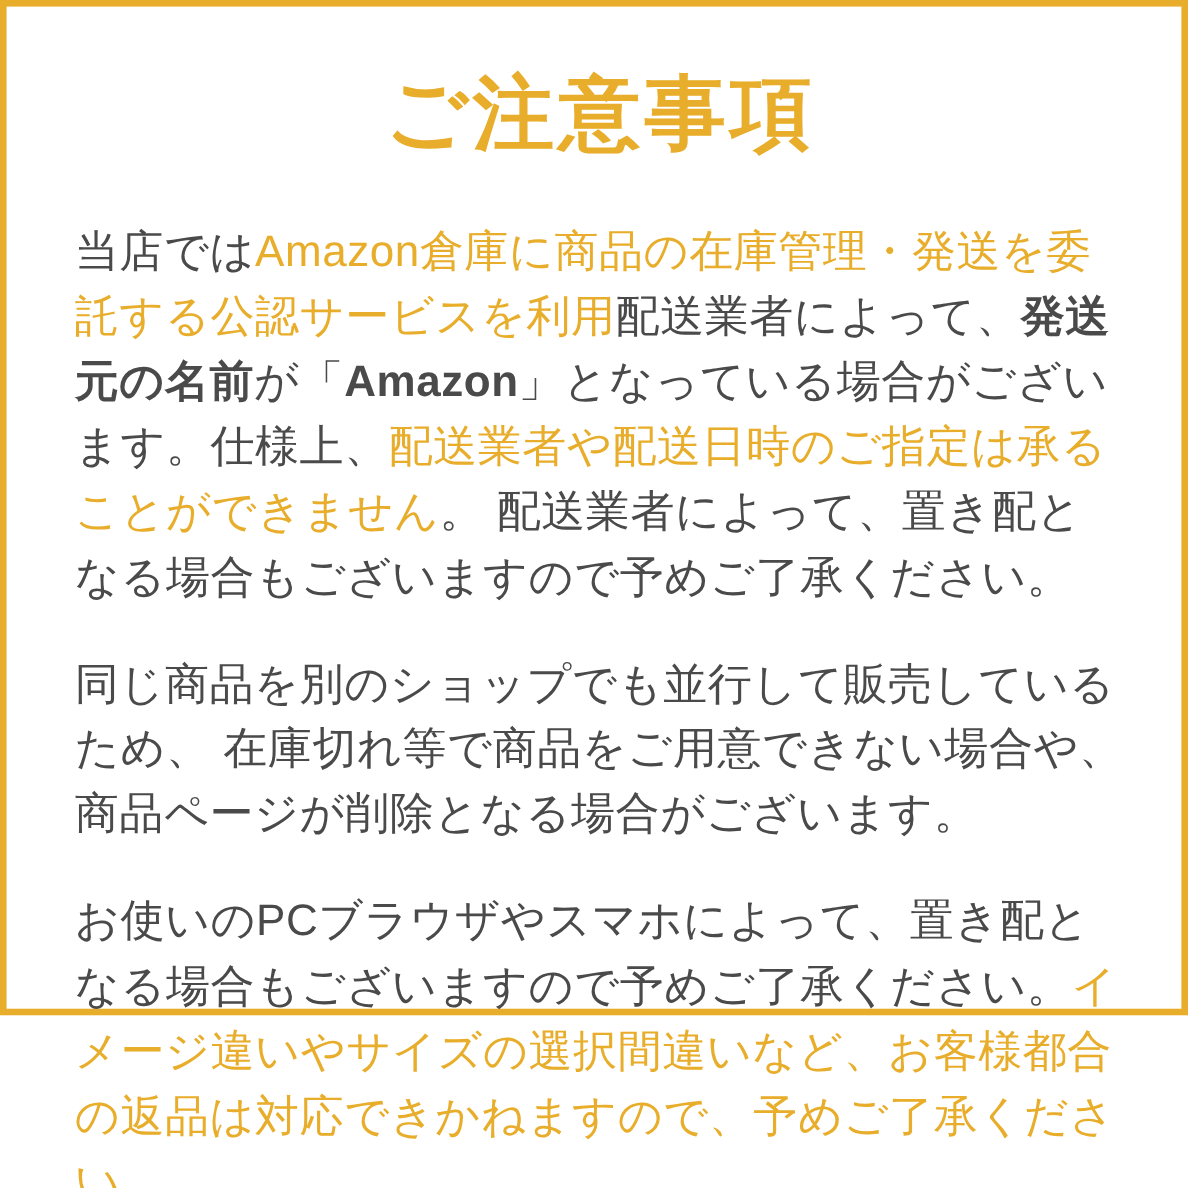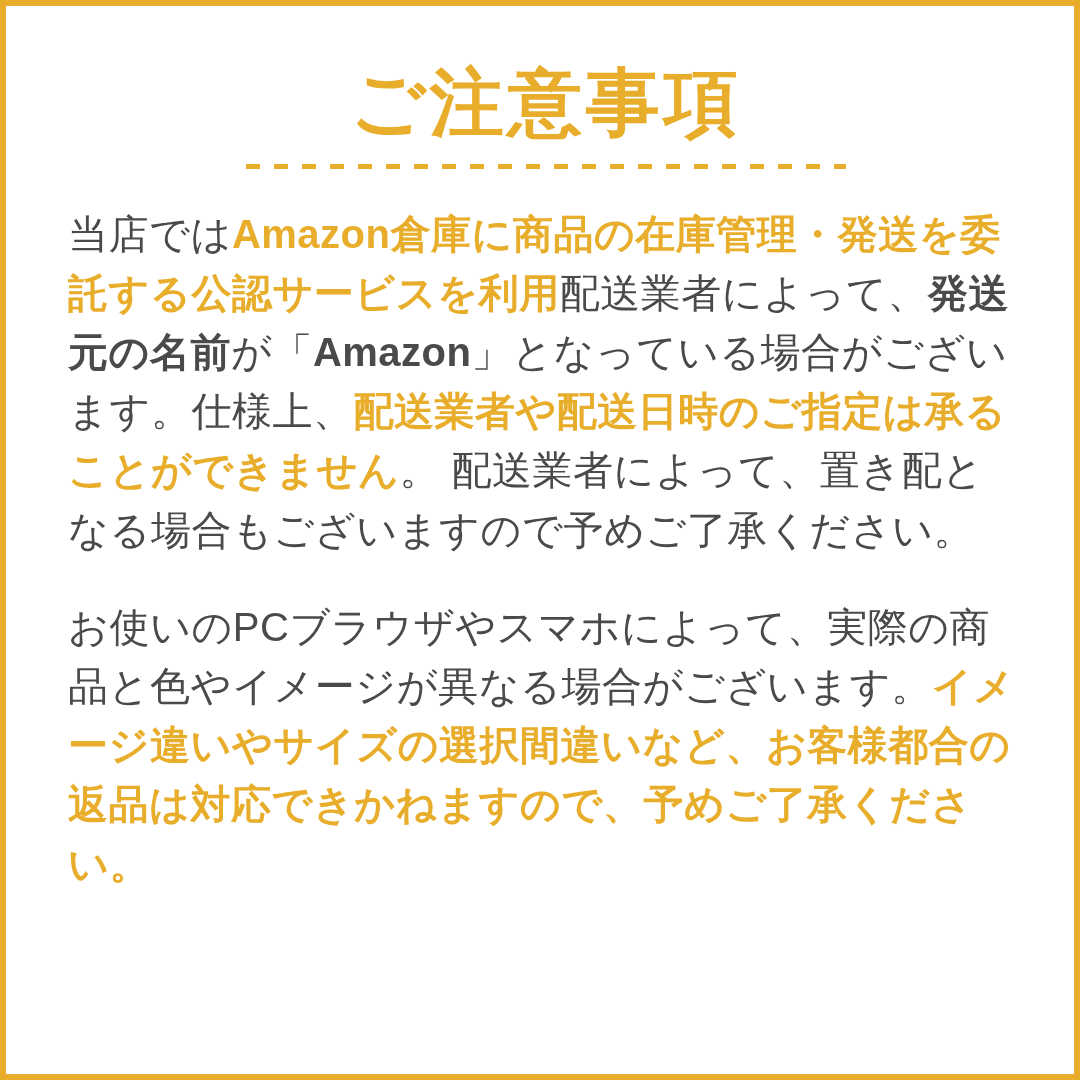--- a/index.html
+++ b/index.html
@@ -9,21 +9,21 @@
   body {
     width: 1080px;
     height: 1080px;
     background: #ffffff;
     font-family: "Liberation Sans", "DejaVu Sans", sans-serif;
     overflow: hidden;
   }
   .page {
     position: relative;
     width: 1080px;
-    height: 1080px;
+    height: 923px;
     box-sizing: border-box;
     background: #ffffff;
     border: 6px solid #e8ad2a;
   }
   .inner {
     position: absolute;
     left: 0;
     top: 0;
     width: 1080px;
     height: 1080px;
@@ -58,21 +58,21 @@
     color: #4a4a4a;
     letter-spacing: 0.5px;
     margin: 0 0 38px 0;
     text-align: left;
   }
   .para:last-child {
     margin-bottom: 0;
   }
   .hl {
     color: #e8ad2a;
-    font-weight: bold;
+    font-weight: normal;
   }
   .bk {
     color: #4a4a4a;
     font-weight: bold;
   }
 </style>
 </head>
 <body>
 
 <div class="page">
@@ -81,20 +81,23 @@
     <h1 class="title">ご注意事項</h1>
 
     <div class="divider"></div>
 
     <div class="body">
 
       <p class="para">
         <span>当店では</span><span class="hl">Amazon倉庫に商品の在庫管理・発送を委託する公認サービスを利用</span><span>配送業者によって、</span><span class="bk">発送元の名前</span><span>が「</span><span class="bk">Amazon</span><span>」となっている場合がございます。仕様上、</span><span class="hl">配送業者や配送日時のご指定は承ることができません</span><span>。 配送業者によって、置き配となる場合もございますので予めご了承ください。</span>
       </p>
 
+      <p class="para">
+        <span>同じ商品を別のショップでも並行して販売しているため、 在庫切れ等で商品をご用意できない場合や、商品ページが削除となる場合がございます。</span>
+      </p>
 
       <p class="para">
-        <span>お使いのPCブラウザやスマホによって、実際の商品と色やイメージが異なる場合がございます。</span><span class="hl">イメージ違いやサイズの選択間違いなど、お客様都合の返品は対応できかねますので、予めご了承ください。</span>
+        <span>お使いのPCブラウザやスマホによって、置き配となる場合もございますので予めご了承ください。</span><span class="hl">イメージ違いやサイズの選択間違いなど、お客様都合の返品は対応できかねますので、予めご了承ください。</span>
       </p>
 
     </div>
   </div>
 </div>
 
 </body></html>

